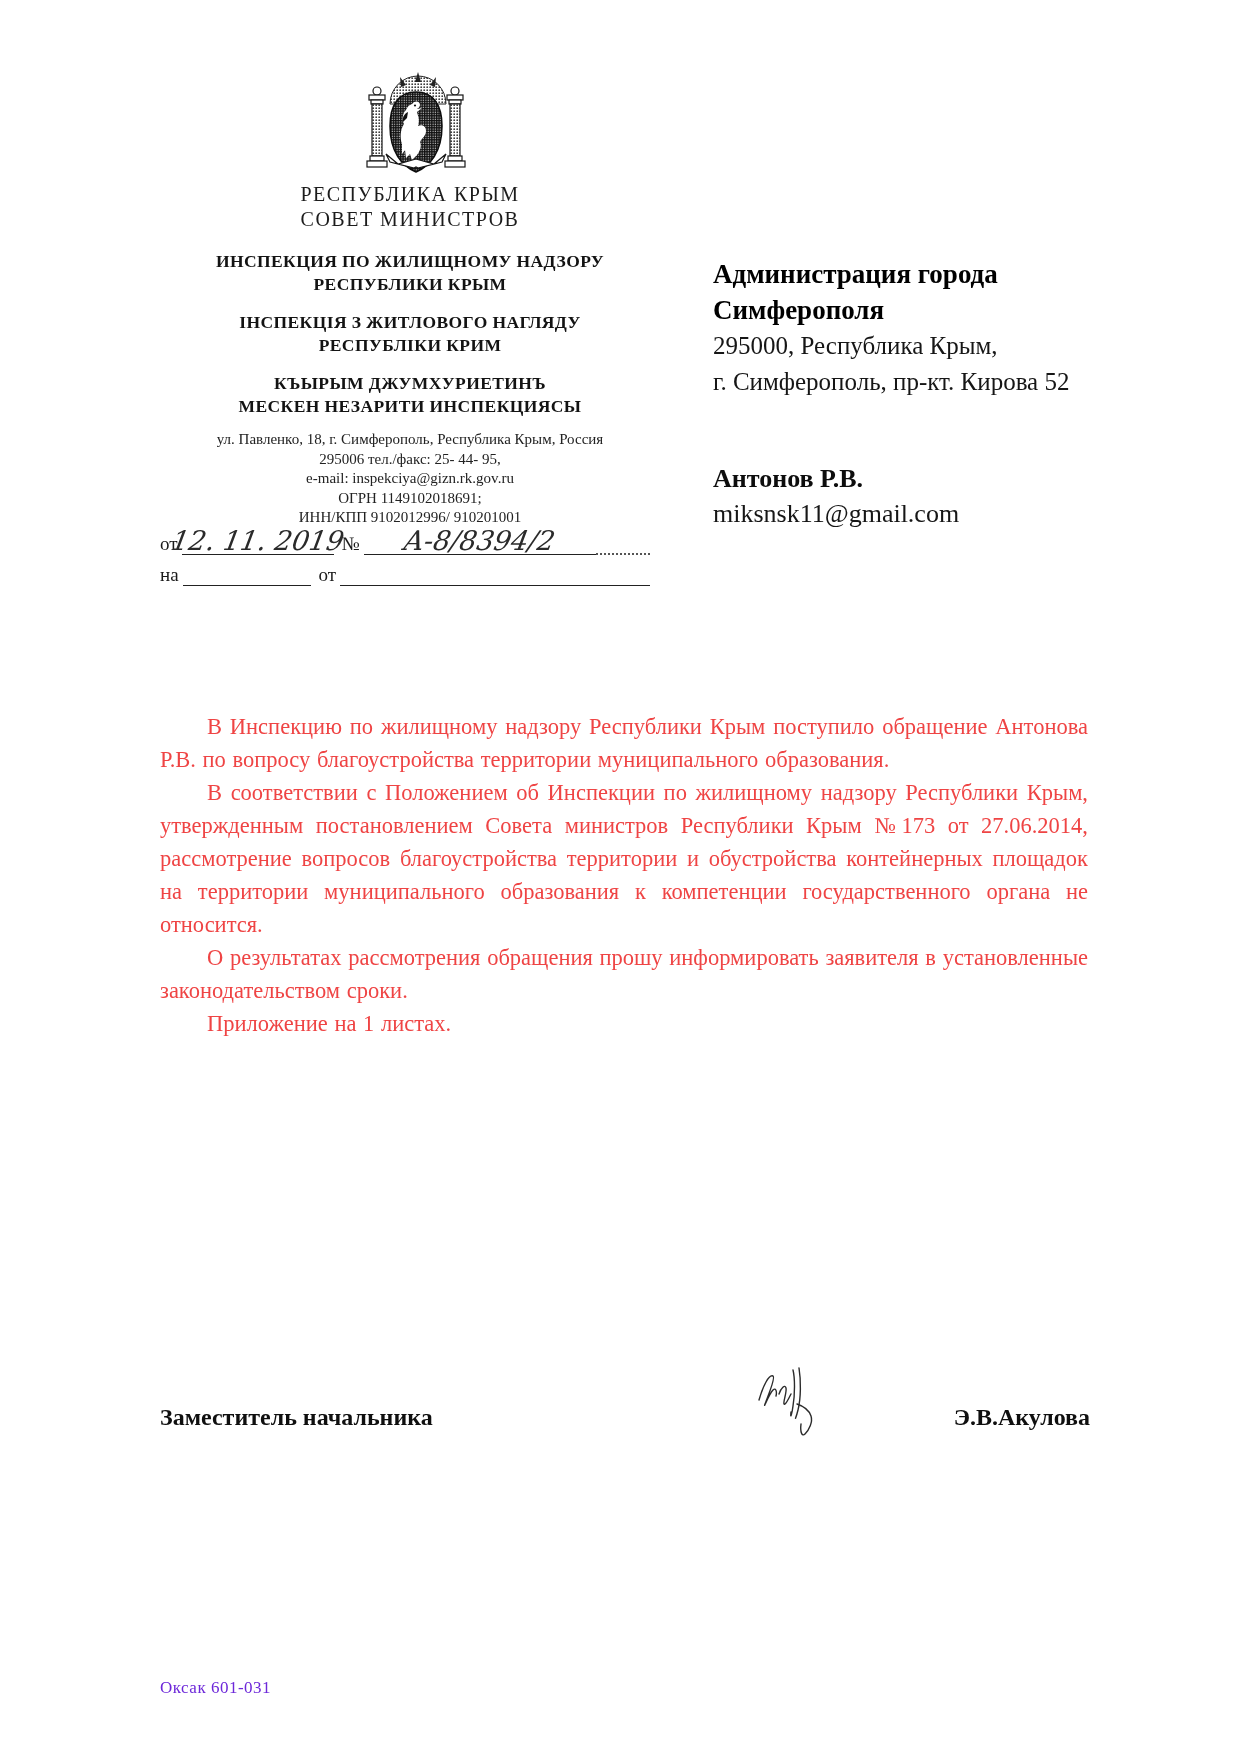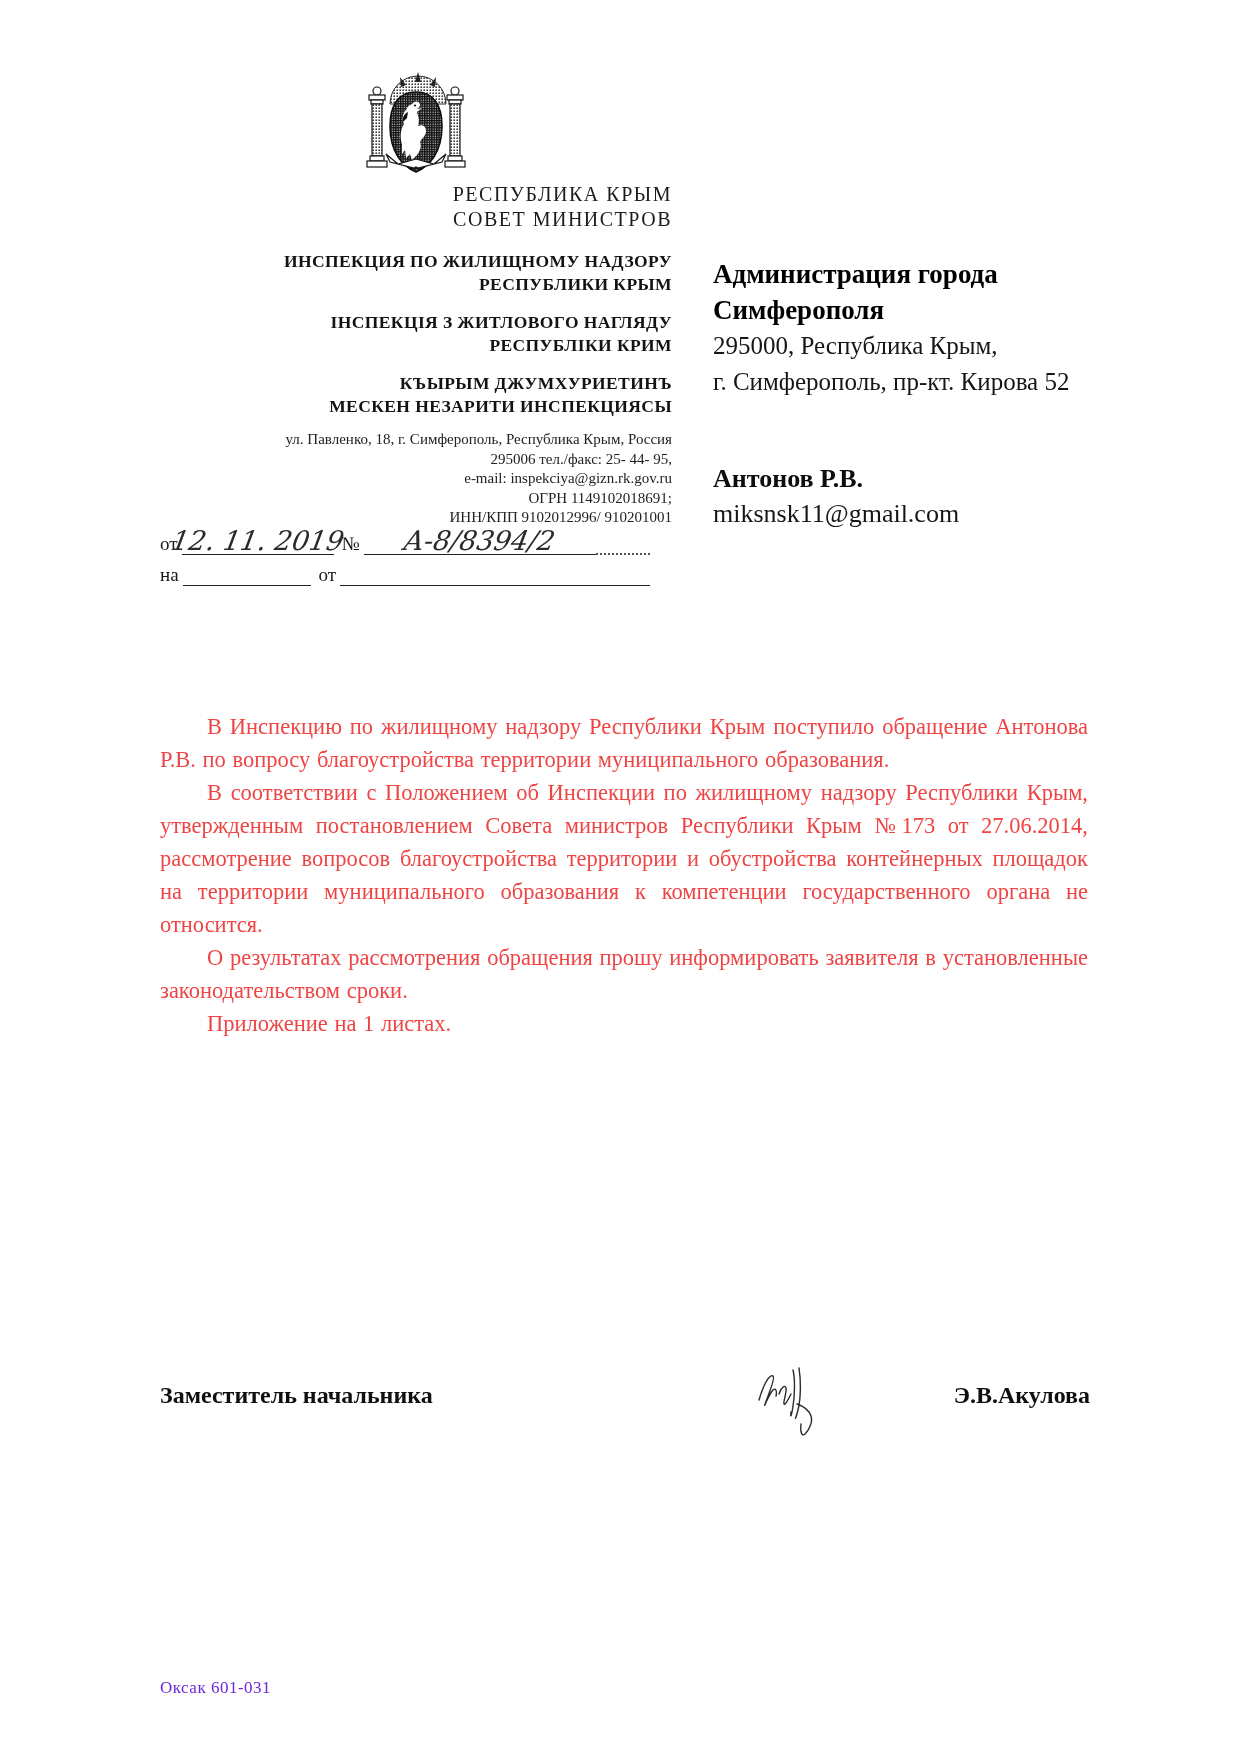--- a/index.html
+++ b/index.html
@@ -7,21 +7,21 @@
     position:relative;
     width:1240px;height:1753px;
     background:#ffffff;
     font-family:"Liberation Serif","DejaVu Serif",serif;
     color:#111;
     overflow:hidden;
   }
   
   .emblem{position:absolute;left:360px;top:68px;width:112px;height:112px;}
   
-  .lh{position:absolute;left:148px;top:182px;width:524px;text-align:right;}
+  .lh{position:absolute;left:148px;top:182px;width:524px;text-align:center;}
   .lh-republic{font-size:20px;letter-spacing:1.5px;line-height:25px;color:#1c1c1c;}
   .lh-org{font-weight:bold;font-size:17.5px;line-height:23px;letter-spacing:.4px;color:#131313;}
   .lh-gap-lg{height:18px;}
   .lh-gap-md{height:15px;}
   .lh-addr{font-size:15px;line-height:19.5px;color:#222;}
   .lh-addr-gap{height:12px;}
   
   .ref{position:absolute;left:160px;top:528px;width:490px;display:flex;align-items:flex-end;font-size:19px;}
   .ref2{position:absolute;left:160px;top:564px;width:490px;display:flex;align-items:flex-end;font-size:19px;}
   .ref .lbl,.ref2 .lbl{flex:0 0 auto;padding-right:4px;color:#1a1a1a;}
@@ -53,21 +53,21 @@
     margin:0;
     font-size:22.5px;
     line-height:33px;
     text-align:justify;
     text-align-last:left;
     text-indent:47px;
     color:#ef4444;
     word-spacing:1px;
   }
   
-  .sig-row{position:absolute;left:160px;top:1382px;width:930px;display:flex;align-items:flex-start;}
+  .sig-row{position:absolute;left:160px;top:1382px;width:930px;display:flex;align-items:center;}
   .sig-title{font-weight:bold;font-size:24px;color:#0f0f0f;flex:0 0 auto;}
   .sig-scribble{flex:0 0 auto;margin-left:320px;margin-top:-18px;}
   .sig-name{font-weight:bold;font-size:24px;color:#0f0f0f;margin-left:auto;}
   
   .footer{position:absolute;left:160px;top:1678px;font-size:17px;color:#6d28d9;letter-spacing:.5px;}
 </style>
 </head>
 <body>
 
 <div class="page">

